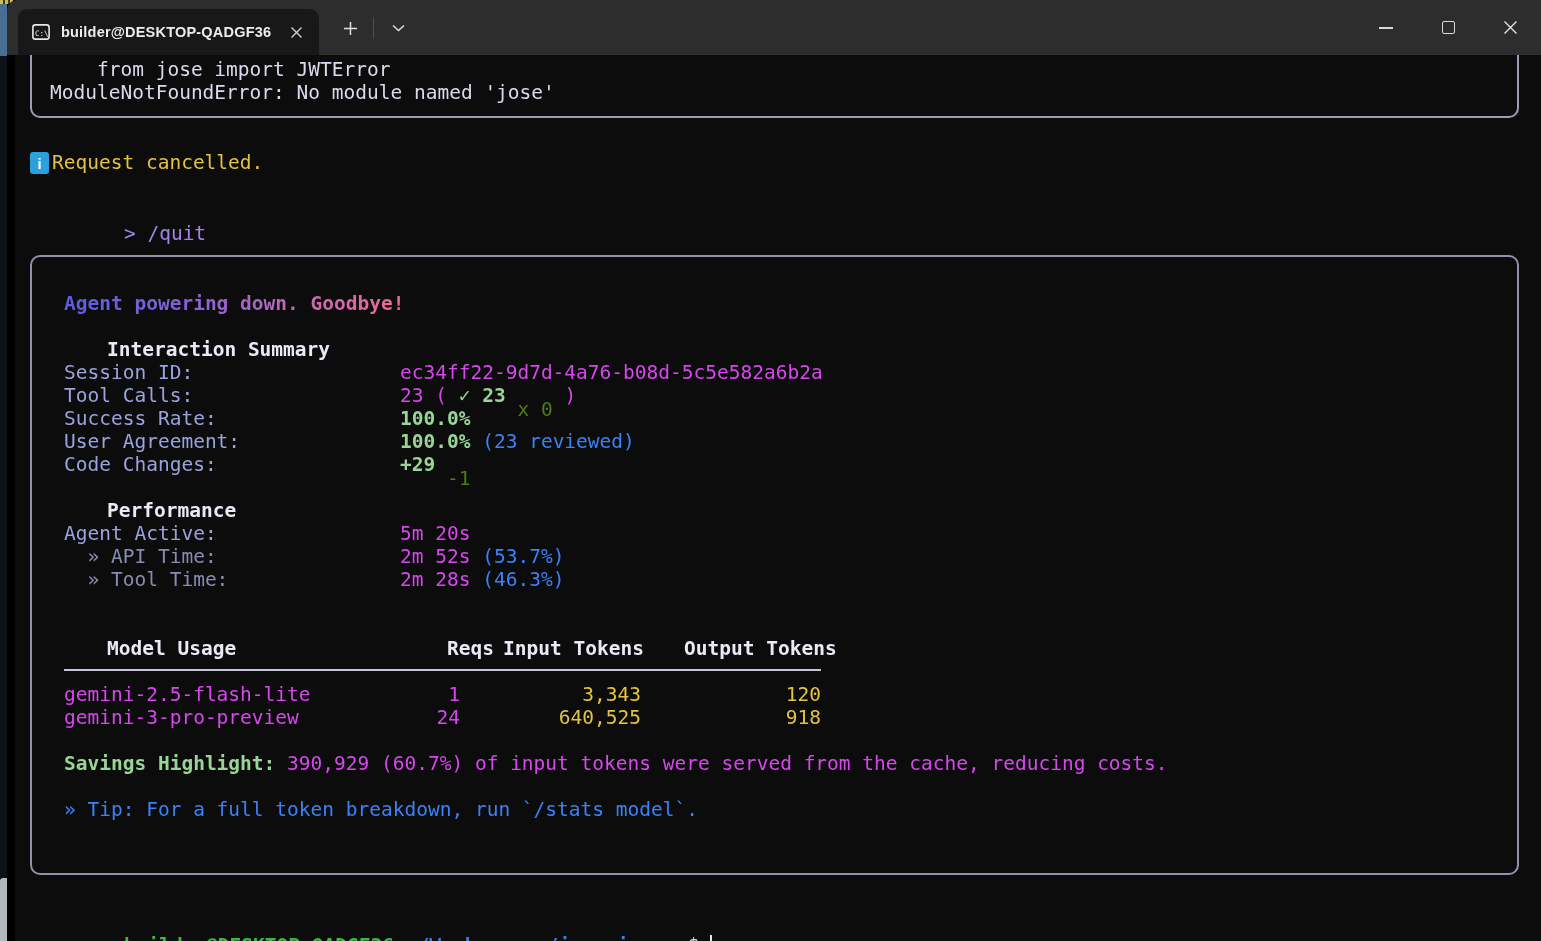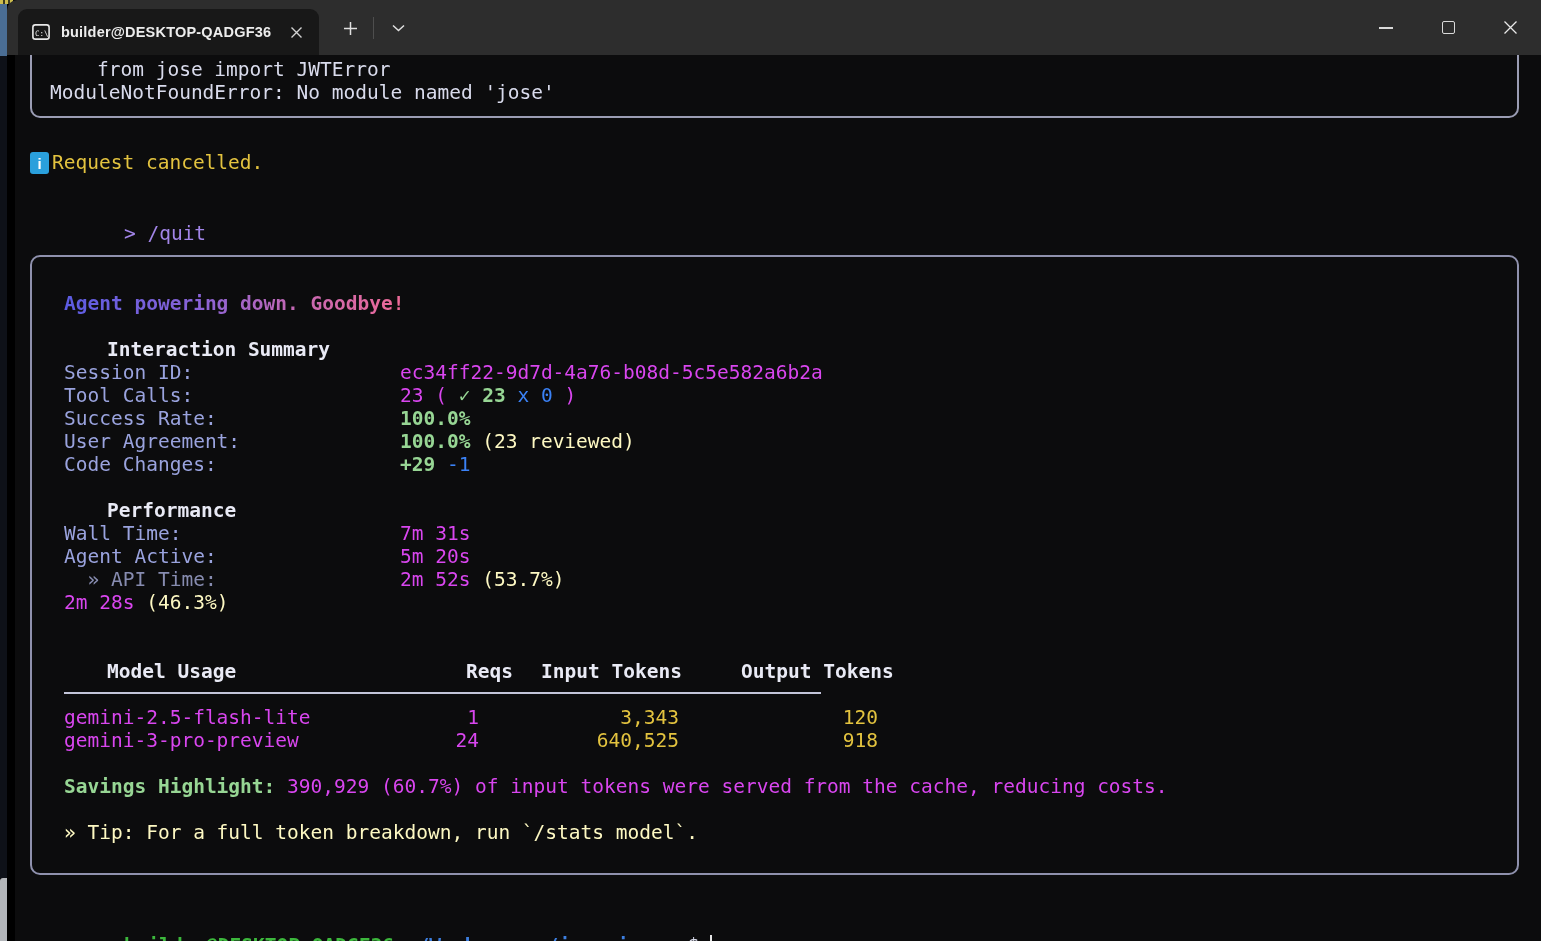--- a/index.html
+++ b/index.html
@@ -54,28 +54,28 @@
   .cmd-line { position:absolute; left:15px; top:144px; color:#a285e8; }
 
   .summary-box { position:absolute; left:15px; top:200px; width:1489px; height:620px;
     border:2px solid #8f91ad; border-radius:10px; padding:35px 16px 0 32px; }
   .line { height:23px; white-space:pre; display:flex; }
   .lbl { display:inline-block; width:336px; color:#9aa3de; white-space:pre; }
   .lbl.dim { color:#878cb0; }
   .bold { font-weight:bold; color:#e9eaf5;margin-left:43px; }
   .white { color:#d946ef; }
   .green { color:#97d694;font-weight:bold; }
-  .red { color:#3b82f6; }
+  .red { color:#4d7c0f;margin-top:14px; }
   .yellow { color:#e3c33f; }
-  .muted { color:#fef9c3; }
+  .muted { color:#3b82f6; }
   .gradient-text {
     background:linear-gradient(90deg,#5b5ce2 0%,#8a63d6 40%,#c468b4 68%,#ef6a97 100%);
     -webkit-background-clip:text; background-clip:text; color:transparent; font-weight:bold;
   }
-  .mu-grid { display:grid; grid-template-columns:340px 56px 181px 180px; height:23px;gap:19px; }
+  .mu-grid { display:grid; grid-template-columns:340px 56px 181px 180px; height:23px; }
   .mu-grid .num { text-align:right; white-space:pre; }
   .mu-sep { margin-top:9px; width:757px; height:2px; background:#c3c5d9; }
 
   .prompt { position:absolute; left:15px; top:856px; height:23px; white-space:pre; color:#d5d7e6; }
   .prompt .user { color:#3cb83c; font-weight:bold; }
   .prompt .path { color:#3d7fe0; font-weight:bold; }
   .cursor { display:inline-block; width:2px; height:21px; background:#e6e6e6;
     vertical-align:-4px; margin-left:11px; }
 </style>
 </head>
@@ -164,30 +164,27 @@
         <div class="line">
           <span class="lbl">User Agreement:</span><span class="green">100.0%</span><span class="muted"> (23 reviewed)</span>
         </div>
         <div class="line">
           <span class="lbl">Code Changes:</span><span class="green">+29</span><span class="red"> -1</span>
         </div>
         <div class="line"></div>
 
         <div class="line"><span class="bold">Performance</span></div>
         <div class="line">
-          <span class="lbl">Wall Time:</span><span class="white">7m 31s</span>
-        </div>
-        <div class="line">
           <span class="lbl">Agent Active:</span><span class="white">5m 20s</span>
         </div>
         <div class="line">
           <span class="lbl dim">  » API Time:</span><span class="white">2m 52s</span><span class="muted"> (53.7%)</span>
         </div>
         <div class="line">
-          <span class="white">2m 28s</span><span class="muted"> (46.3%)</span>
+          <span class="lbl dim">  » Tool Time:</span><span class="white">2m 28s</span><span class="muted"> (46.3%)</span>
         </div>
         <div class="line"></div>
         <div class="line"></div>
 
         <div class="mu-grid">
           <span class="bold">Model Usage</span>
           <span class="bold num">Reqs</span>
           <span class="bold num">Input Tokens</span>
           <span class="bold num">Output Tokens</span>
         </div>

